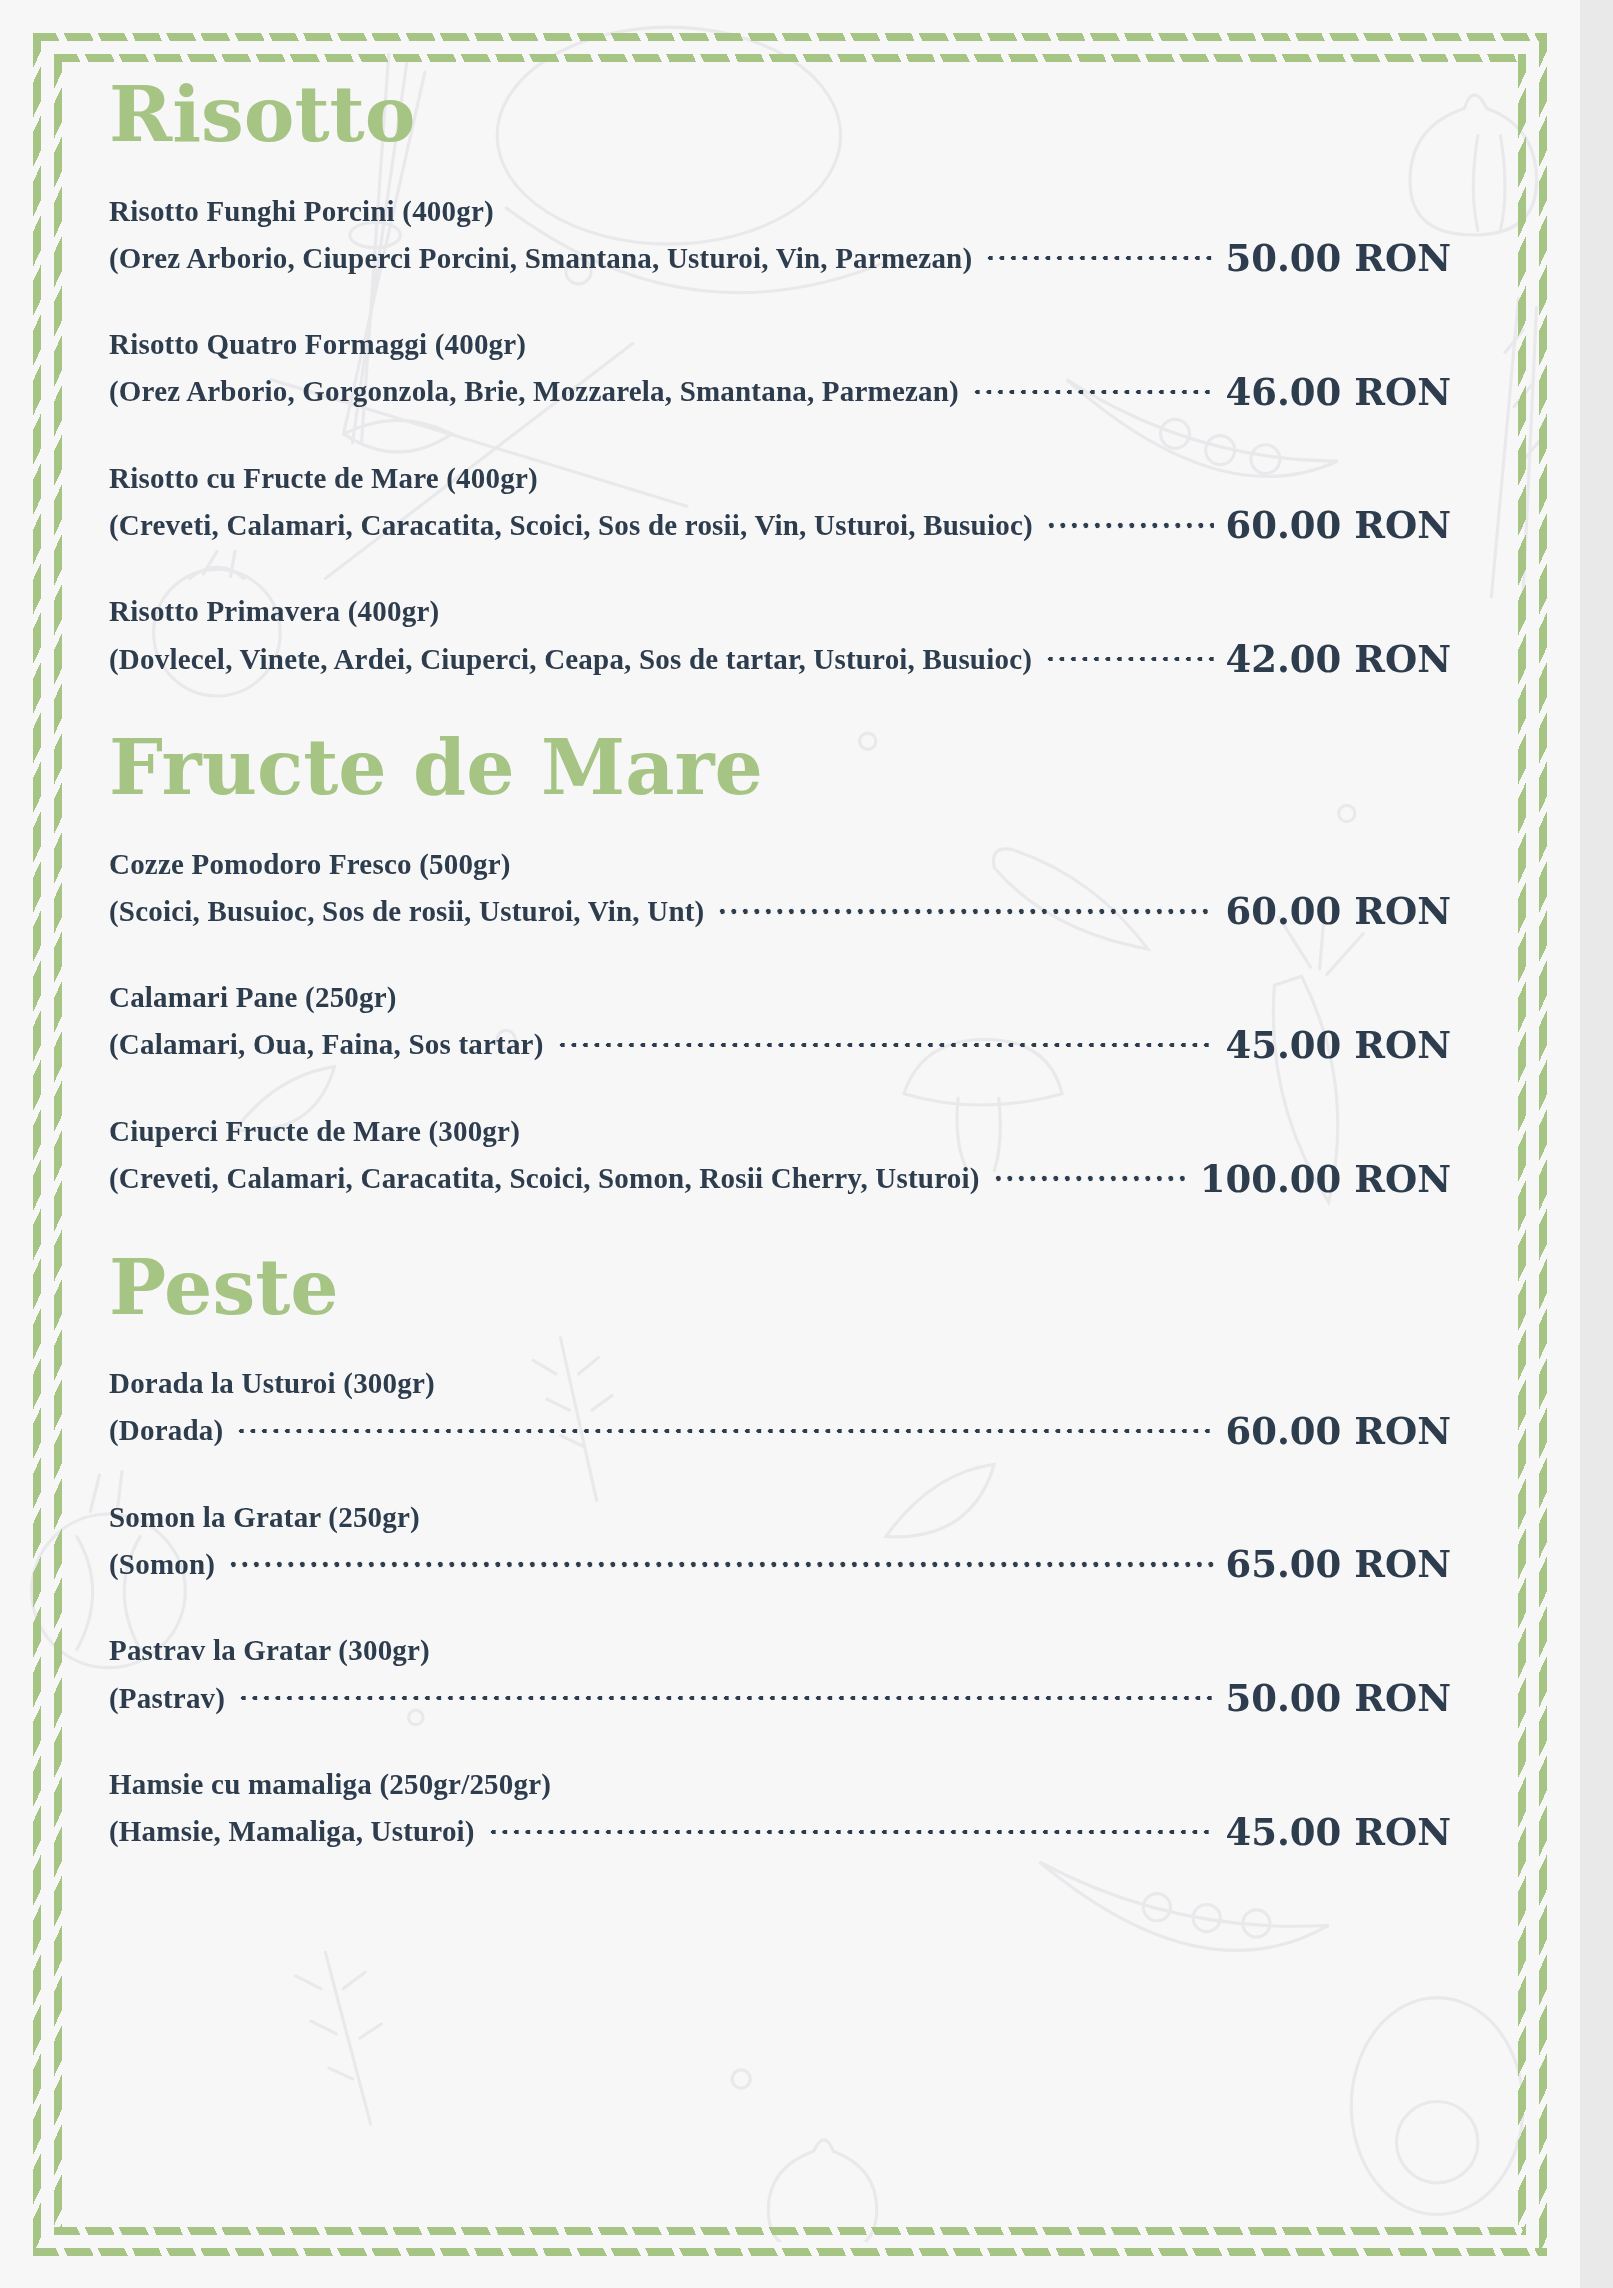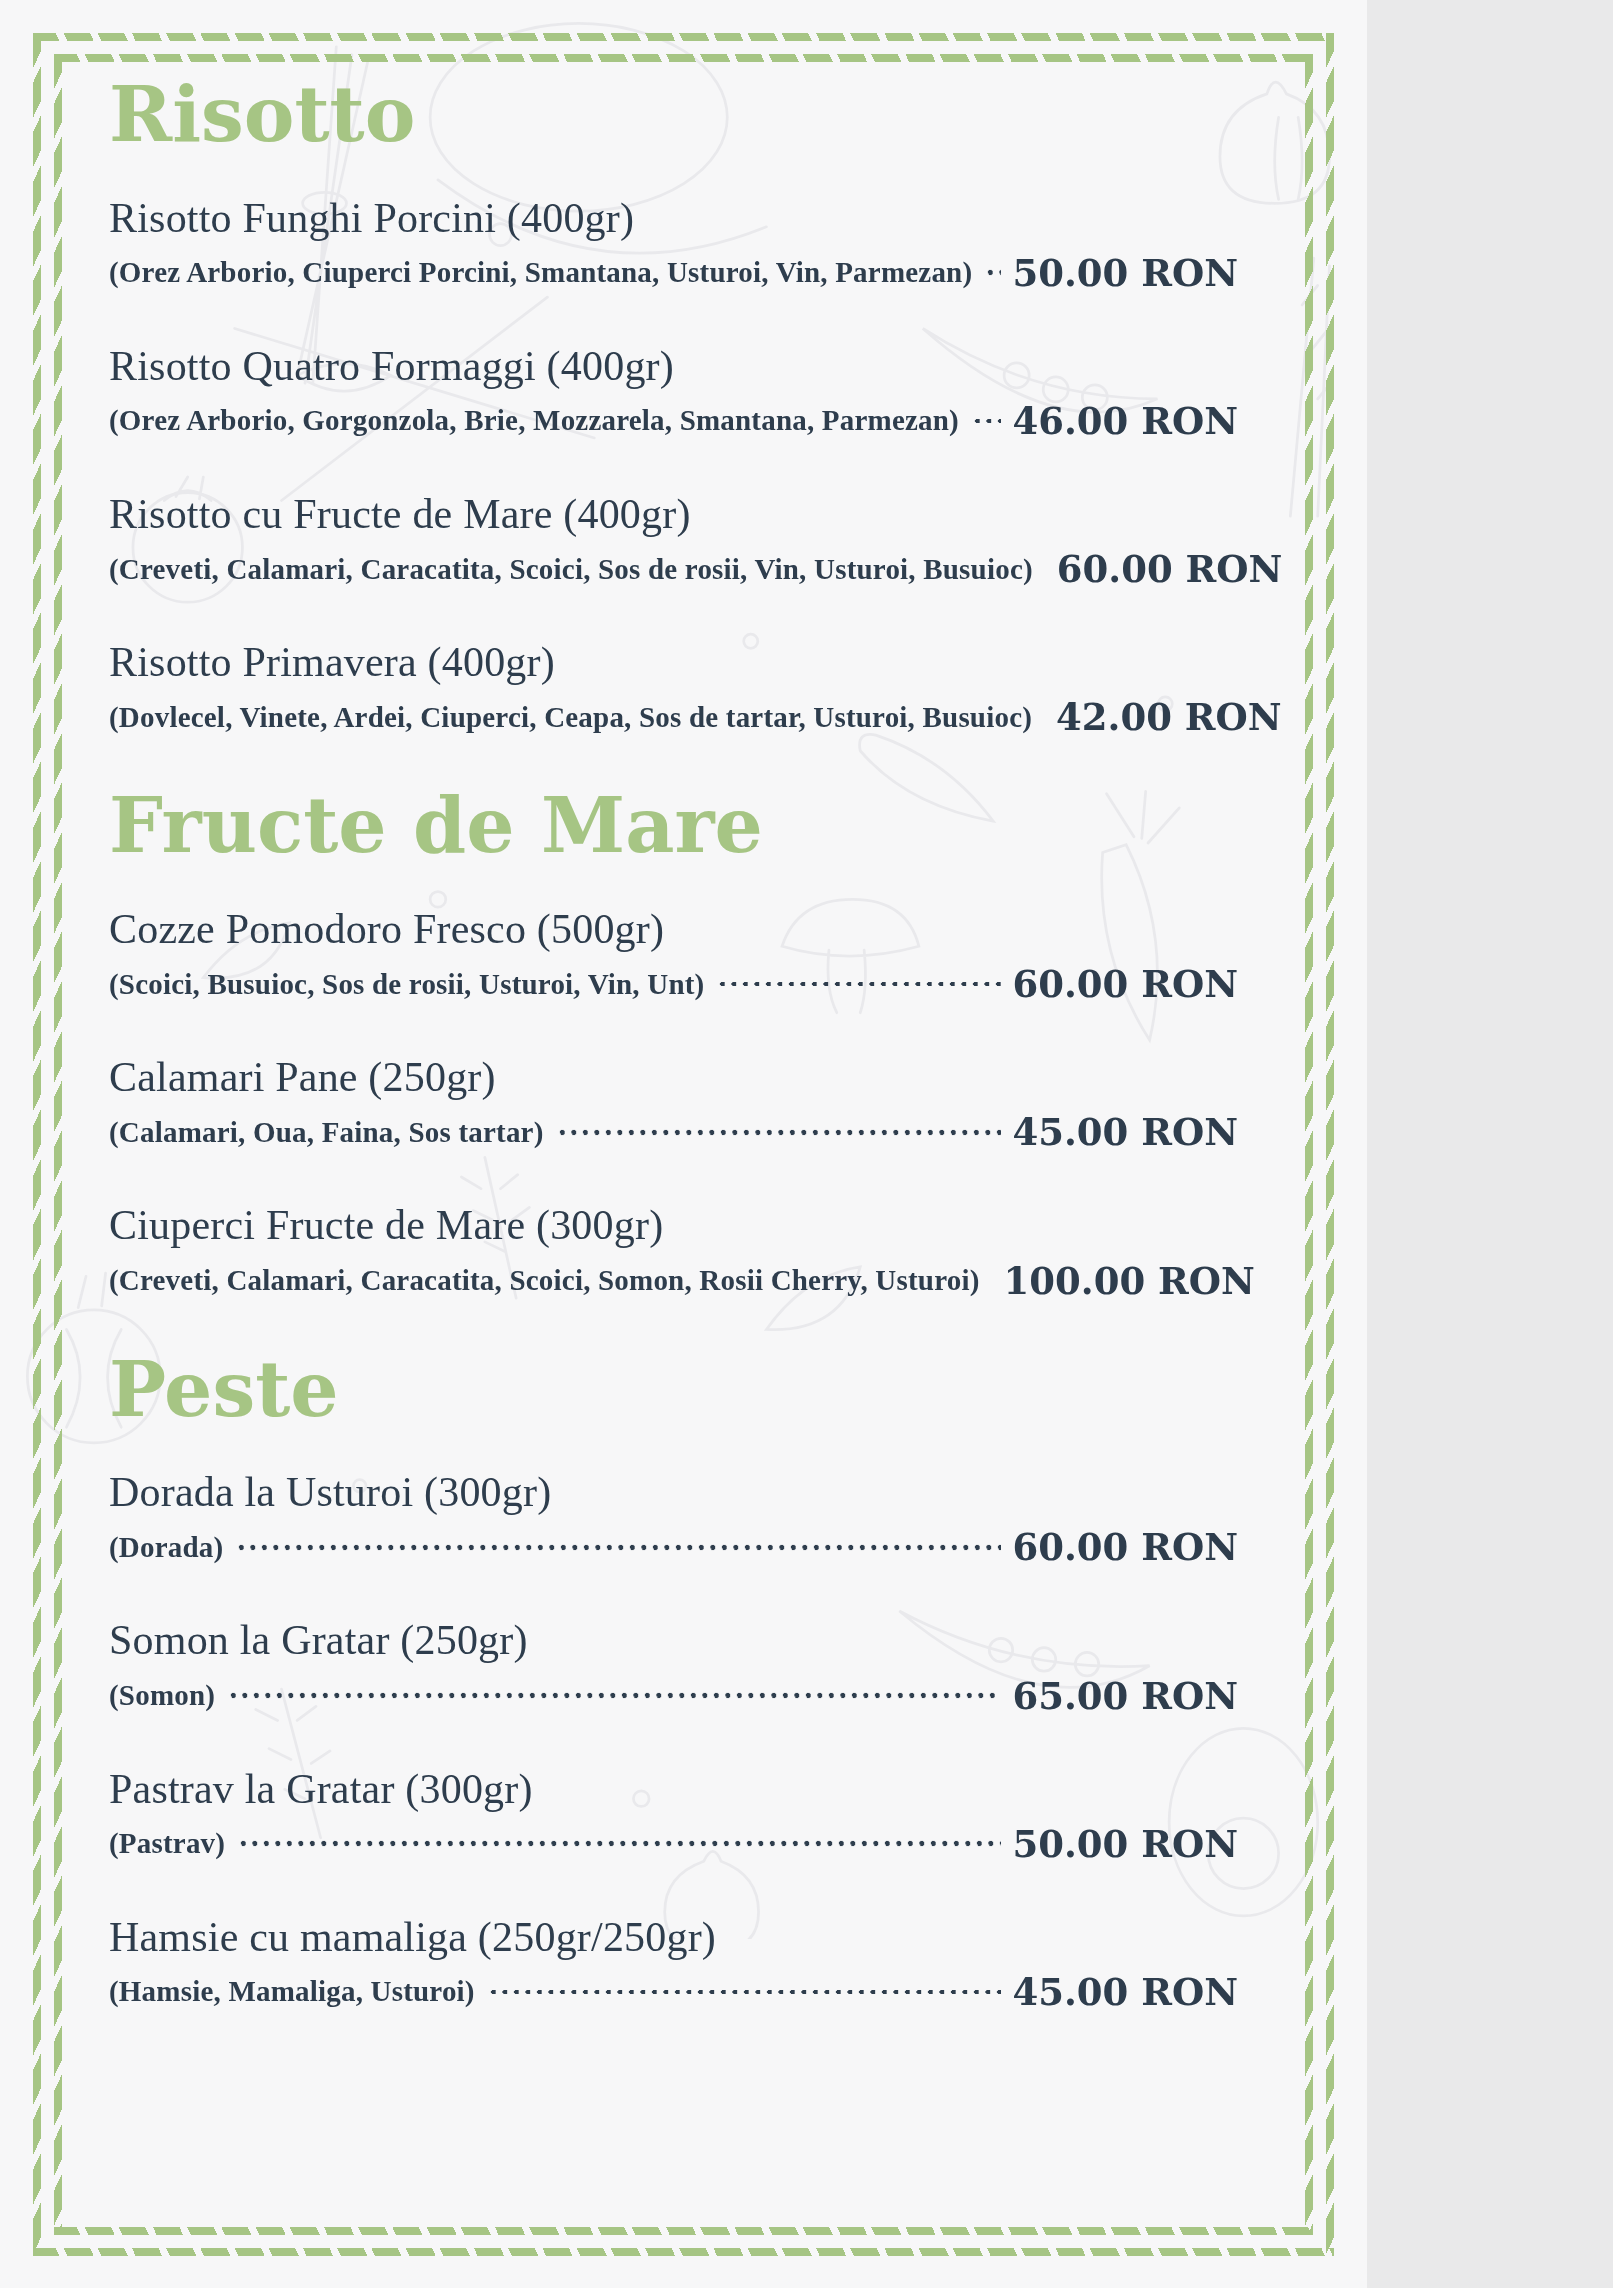--- a/index.html
+++ b/index.html
@@ -1,18 +1,18 @@
 <!DOCTYPE html>
 <html style="font-size:14.8px"><head>
 <meta charset="utf-8">
 <style>
   html,body { margin:0; padding:0; background:#e9e9ea; }
   .page {
     position:relative;
-    width:1367px; height:2289px;
+    width:1580px; height:2289px;
     background:#f7f7f8;
     font-family:"Liberation Serif", serif;
     color:#2e3d4d;
     overflow:hidden;
   }
   
   .bg-art { position:absolute; inset:0; z-index:0; }
 
   
   .edge { position:absolute; z-index:1; pointer-events:none; }
@@ -36,22 +36,22 @@
     font-weight:700;
     font-size:76px;
     line-height:1.02;
     color:#a6c584;
     margin:0 0 41px 0;
   }
   .section + .section .section-title { margin-top:44px; }
 
   .item { margin:0 0 48px 0; }
   .item-name {
-    font-size:42px;
-    font-weight:400;
+    font-size:29px;
+    font-weight:700;
     line-height:1.12;
     margin:0 0 9.2px 0;
     letter-spacing:0.2px;
   }
   .item-line { display:flex; align-items:center; }
   .ingredients {
     font-size:29px;
     font-weight:700;
     letter-spacing:0.2px;
     white-space:nowrap;

